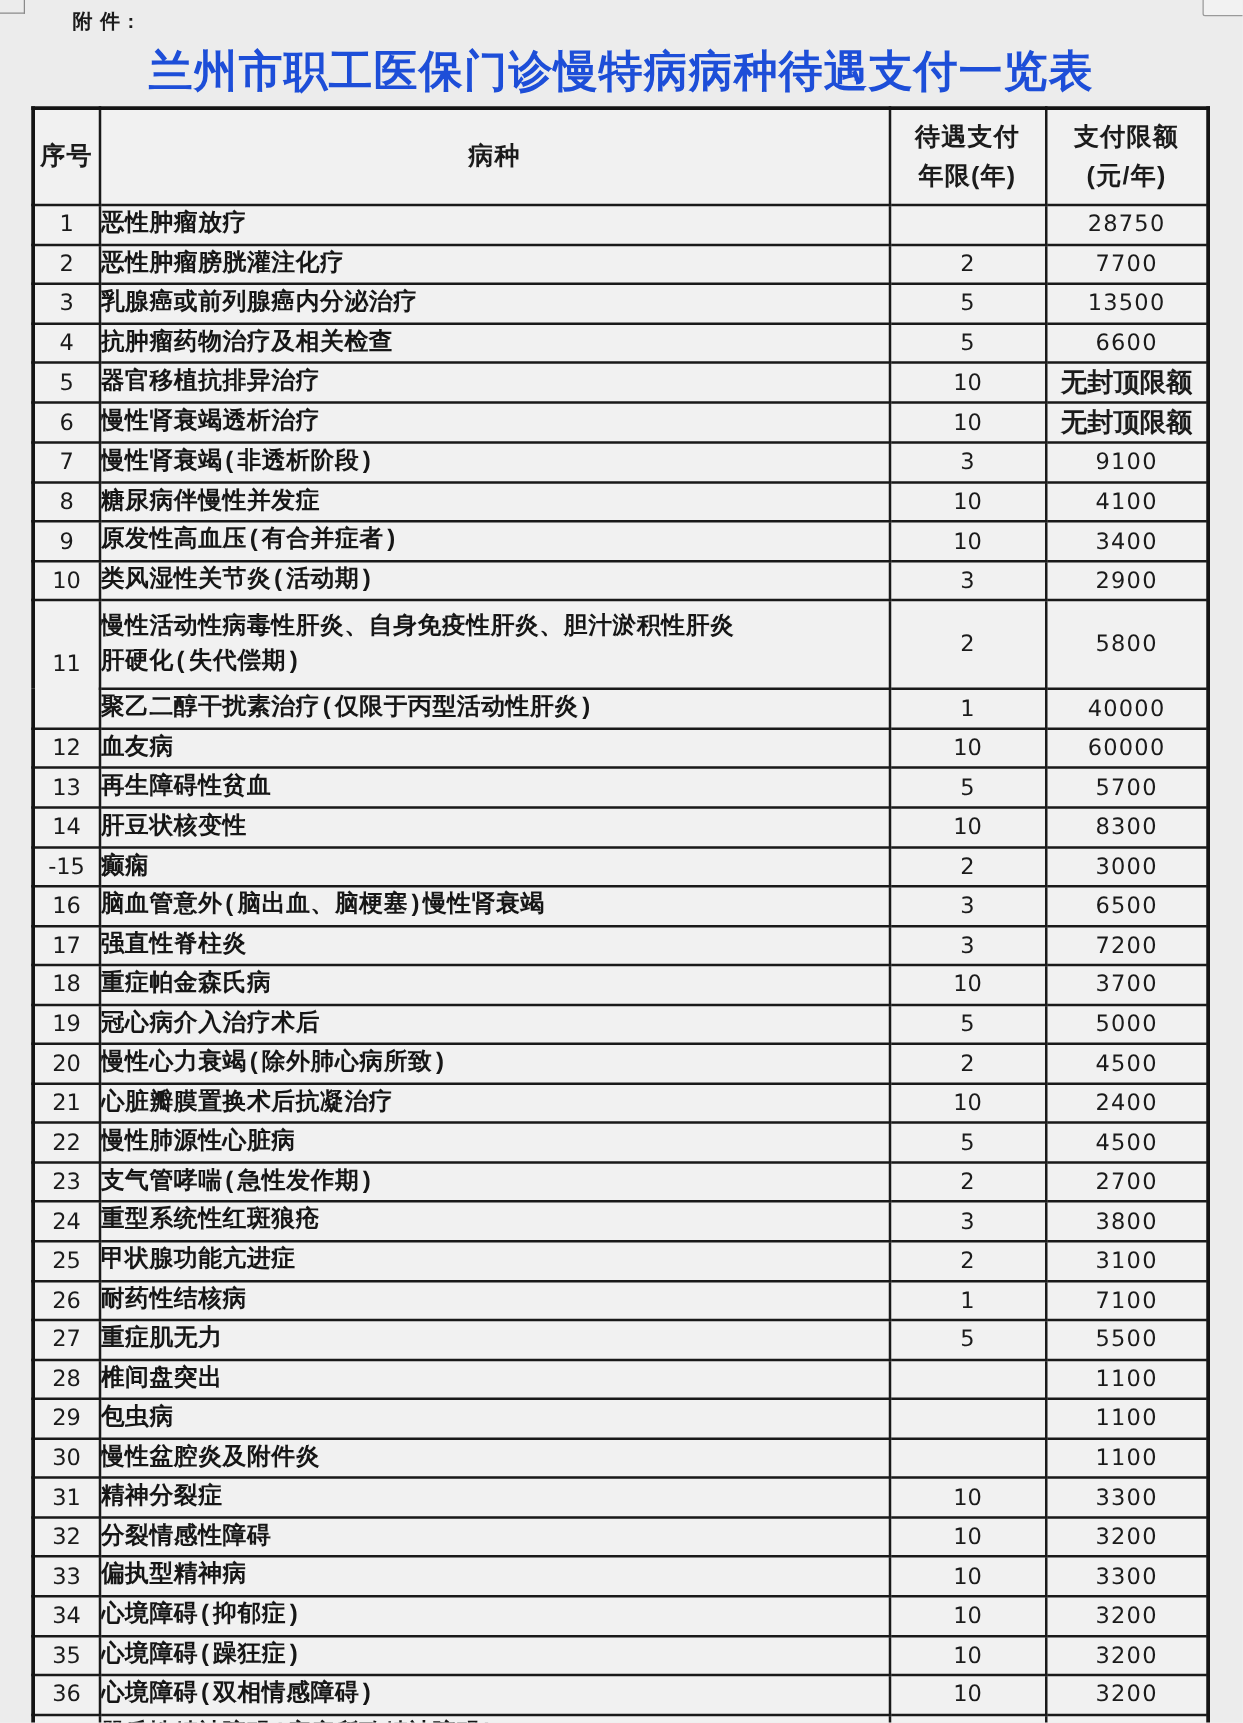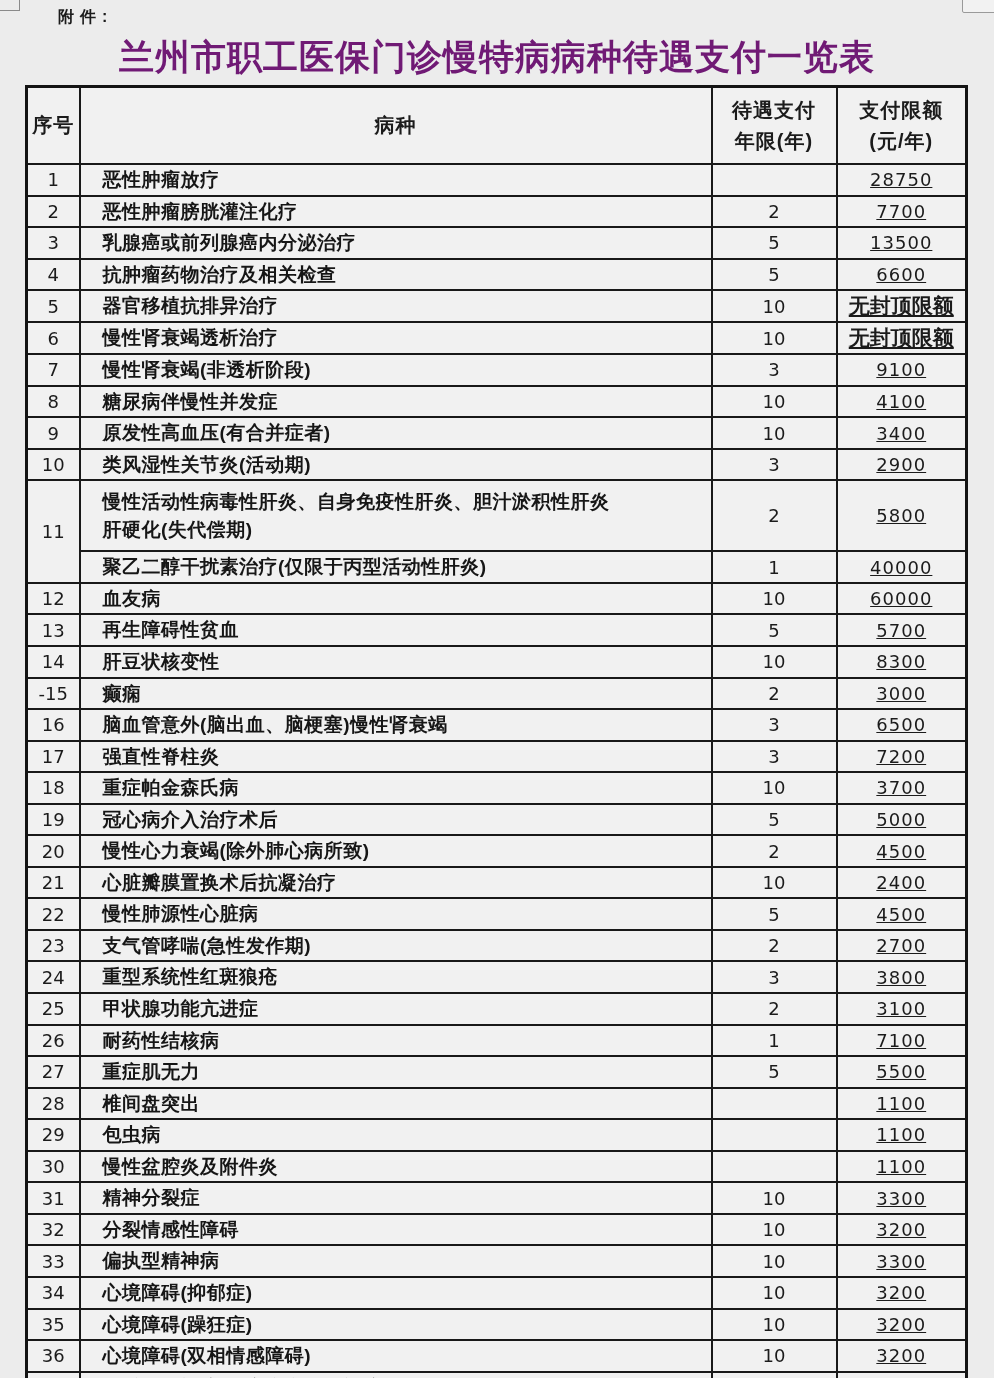--- a/index.html
+++ b/index.html
@@ -46,21 +46,21 @@
   }
   .page-title {
     position: absolute;
     top: 34px;
     left: 0;
     width: 100%;
     text-align: center;
     font-size: 35px;
     font-weight: bold;
     letter-spacing: 1px;
-    color: #701a75;
+    color: #1d4ed8;
   }
   table.main-table {
     position: absolute;
     top: 85px;
     left: 25px;
     width: 940px;
     border-collapse: collapse;
     table-layout: fixed;
     background: #f1f1f1;
     border: 3px solid #141414;
@@ -90,41 +90,41 @@
 
   td.cell-no {
     text-align: center;
     vertical-align: middle;
     font-size: 18px;
     font-family: "DejaVu Sans", sans-serif;
   }
   td.cell-disease {
     text-align: left;
     vertical-align: middle;
-    padding: 1px 4px 1px 22px;
+    padding: 1px 4px 1px 0;
     font-size: 19px;
     font-weight: bold;
     letter-spacing: 0.5px;
     white-space: pre-line;
     line-height: 1.45;
     color: #161616;
+    font-family: Liberation Mono, monospace;
   }
   td.cell-years {
     text-align: center;
     vertical-align: middle;
     font-size: 18px;
     font-family: "DejaVu Sans", sans-serif;
   }
   td.cell-limit {
     text-align: center;
     vertical-align: middle;
     font-size: 18px;
     letter-spacing: 1px;
     font-family: "DejaVu Sans", sans-serif;
-    text-decoration: underline;
   }
   td.cell-limit.cjk {
     letter-spacing: 0;
     font-size: 21px;
     font-weight: bold;
     font-family: "Liberation Sans", "DejaVu Sans", sans-serif;
   }
 </style>
 </head>
 <body>

